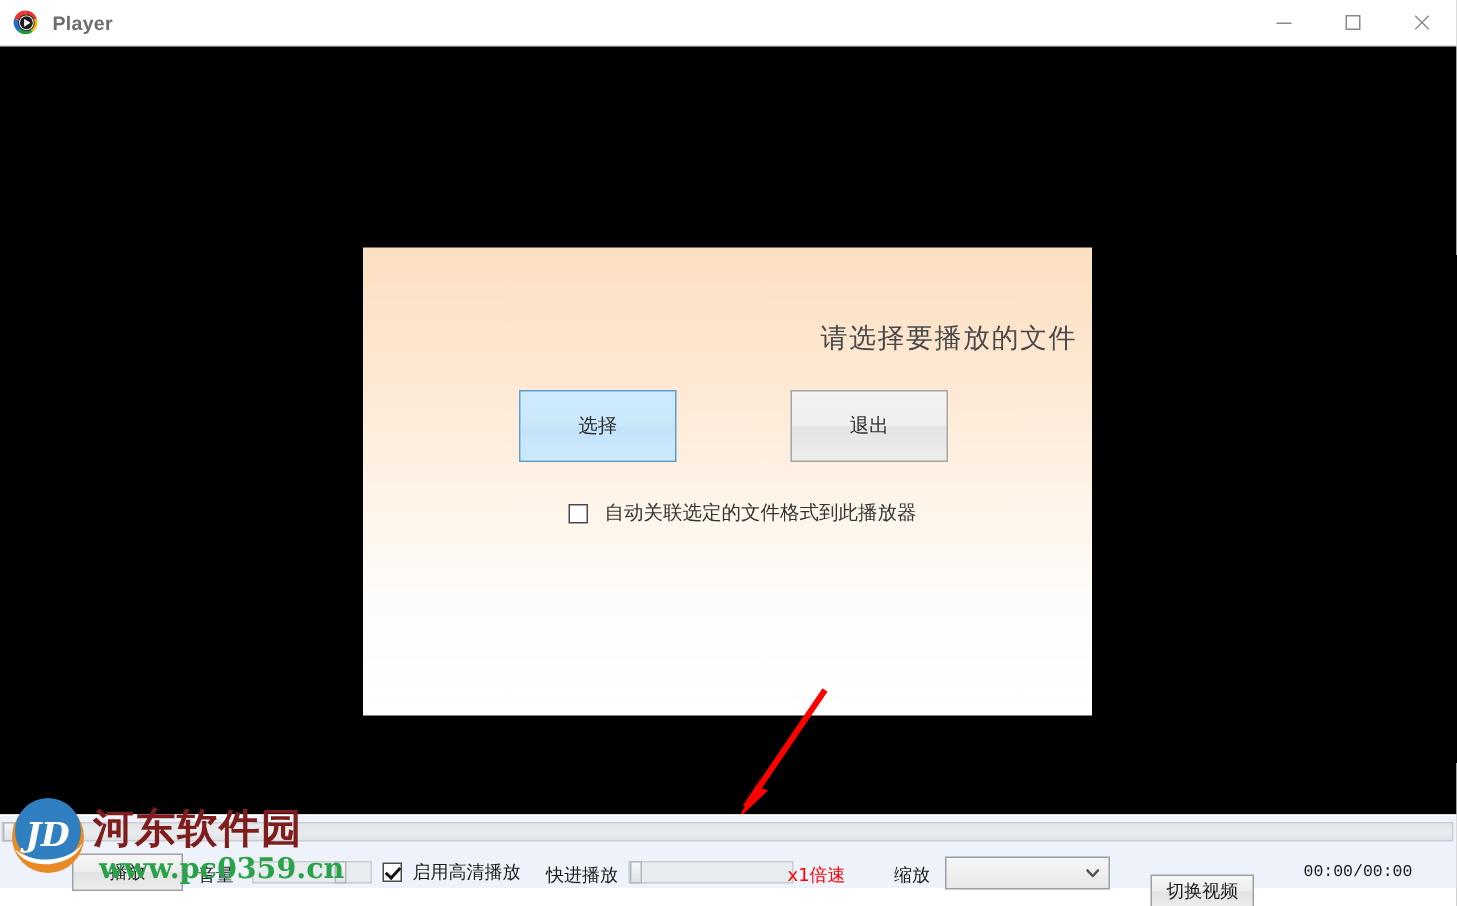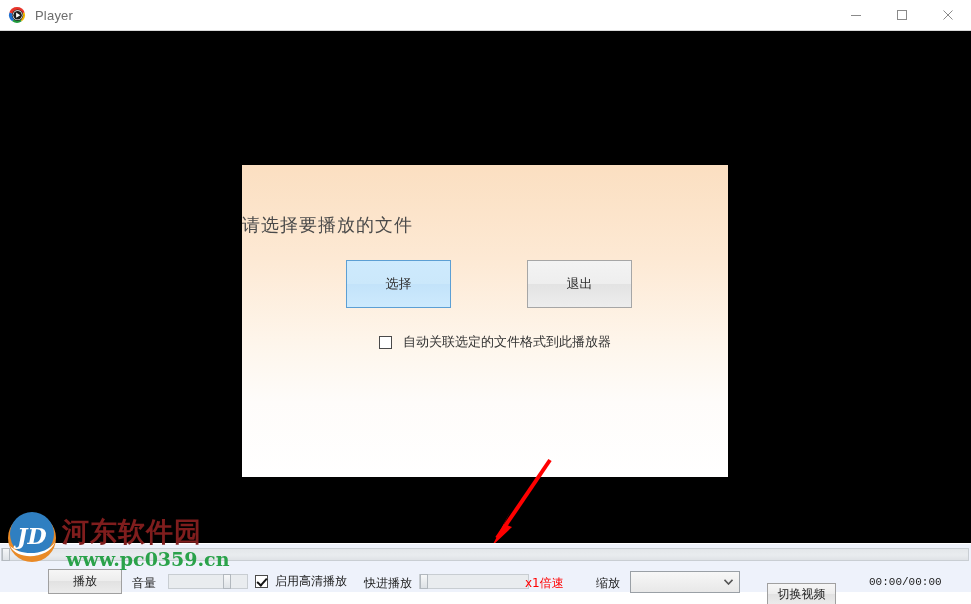--- a/index.html
+++ b/index.html
@@ -27,20 +27,21 @@
   .titlebar {
     position: absolute;
     left: 0; top: 0;
     width: 971px;
     height: 31px;
     background: #ffffff;
     border-bottom: 1px solid #d8d8d8;
     box-sizing: border-box;
     display: flex;
     align-items: center;
+    font-weight: bold;
   }
   .app-icon {
     width: 18px; height: 18px;
     margin-left: 8px;
     position: relative;
     flex: 0 0 auto;
   }
   .title-text {
     margin-left: 9px;
     font-size: 13px;
@@ -81,21 +82,21 @@
     width: 486px;
     height: 312px;
     background: linear-gradient(to bottom, #fbdfc1 0%, #fde9d4 30%, #fef6ec 58%, #fefcfa 76%, #ffffff 100%);
     box-sizing: border-box;
   }
   .dialog-title {
     position: absolute;
     left: 0;
     top: 48px;
     width: 476px;
-    text-align: left;
+    text-align: right;
     font-size: 18px;
     color: #4a4a4a;
     font-family: "DejaVu Sans", "Liberation Sans", sans-serif;
     letter-spacing: 1px;
   }
   .dlg-btn {
     position: absolute;
     height: 48px;
     width: 105px;
     box-sizing: border-box;
@@ -309,21 +310,21 @@
     font-family: Liberation Mono, monospace;
     font-size: 11px;
     color: #1a1a1a;
     letter-spacing: 0px;
   }
 
   
   .watermark {
     position: absolute;
     left: 0px;
-    top: 504px;
+    top: 524px;
     width: 230px;
     height: 70px;
     pointer-events: none;
     padding-left: 39px;
   }
   .wm-logo {
     position: absolute;
     left: 6px; top: 8px;
     width: 52px; height: 52px;
   }

